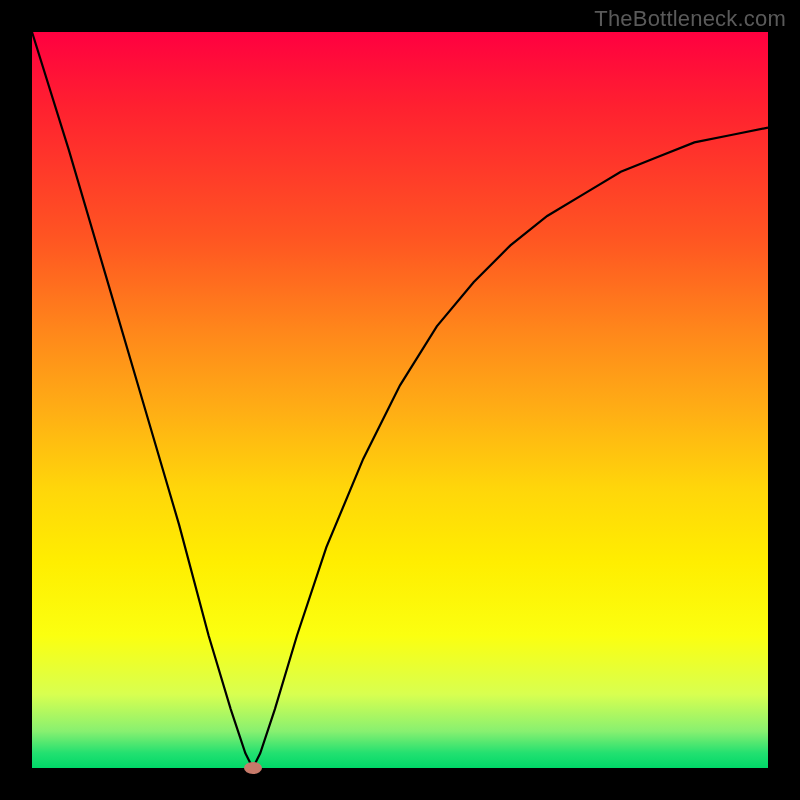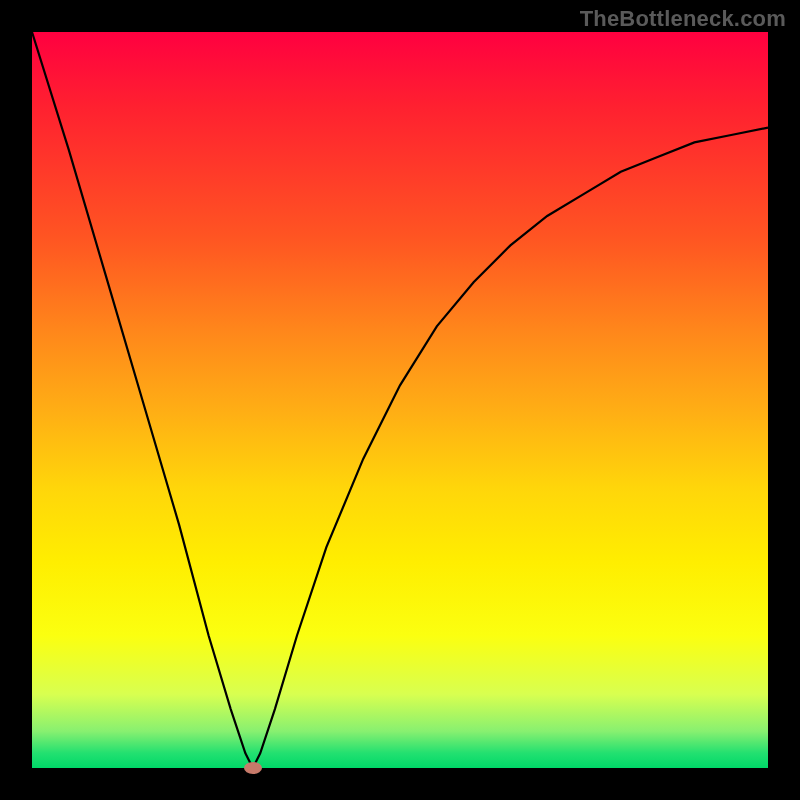--- a/index.html
+++ b/index.html
@@ -39,21 +39,21 @@
       #22e070 98%,
       #00d868 100%
     );
   }
   .watermark {
     position: absolute;
     top: 6px;
     right: 14px;
     color: #5a5a5a;
     font-size: 22px;
-    font-weight: 700;
+    font-weight: 400;
     letter-spacing: 0.2px;
   }
   svg.curve {
     position: absolute;
     left: 0;
     top: 0;
     width: 736px;
     height: 736px;
     overflow: visible;
   }

